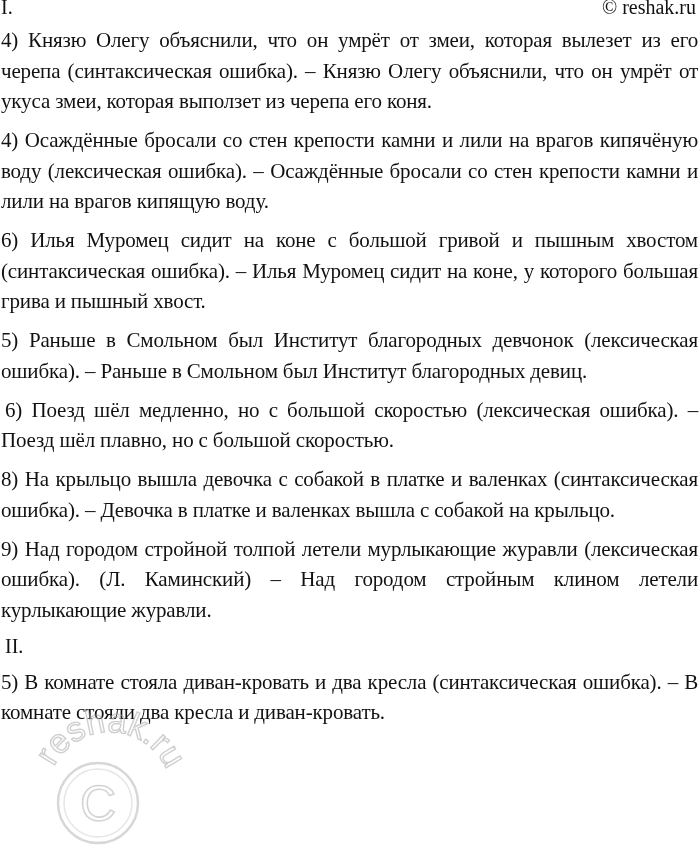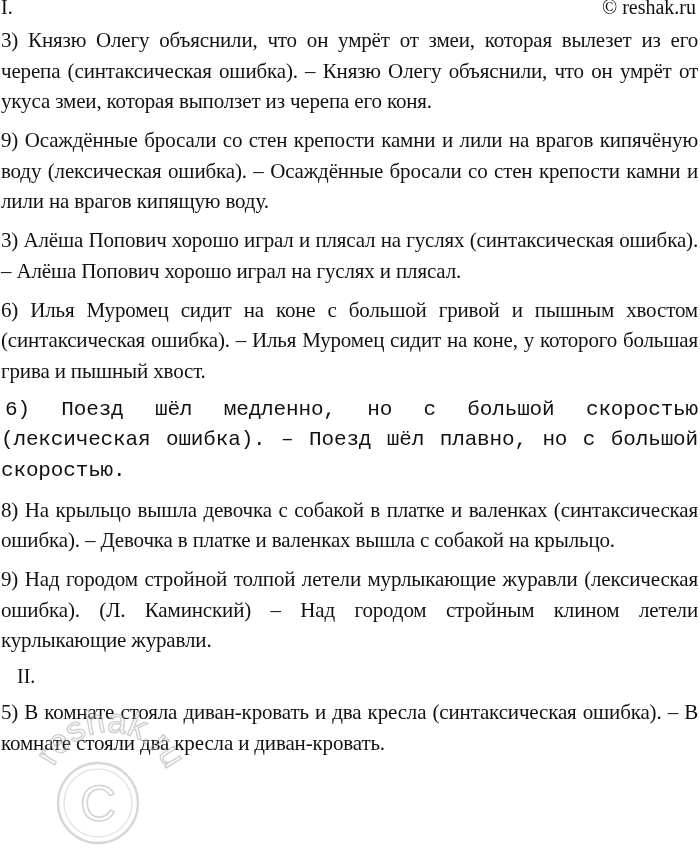--- a/index.html
+++ b/index.html
@@ -41,26 +41,25 @@
     }
     .para {
       font-size: 21px;
       line-height: 30.5px;
       text-align: justify;
       margin: 0 0 8.5px 0;
       letter-spacing: -0.15px;
     }
     .para.indent {
       text-indent: 4px;
-      font-family: Liberation Mono, monospace;
     }
     .section-label-2 {
       font-size: 20px;
       line-height: 24px;
-      margin: 0 0 9px 16px;
+      margin: 0 0 9px 4px;
     }
     .watermark {
       position: absolute;
       left: 30px;
       top: 695px;
       width: 170px;
       height: 160px;
       pointer-events: none;
       opacity: 0.55;
     }
@@ -68,24 +67,24 @@
 </head>
 <body>
 
 <div class="page">
 
   <div class="header-row">
     <span class="section-label">I.</span>
     <span class="copyright">© reshak.ru</span>
   </div>
 
-  <p class="para">3) Князю Олегу объяснили, что он умрёт от змеи, которая вылезет из его черепа (синтаксическая ошибка). – Князю Олегу объяснили, что он умрёт от укуса змеи, которая выползет из черепа его коня.</p>
-  <p class="para">9) Осаждённые бросали со стен крепости камни и лили на врагов кипячёную воду (лексическая ошибка). – Осаждённые бросали со стен крепости камни и лили на врагов кипящую воду.</p>
-  <p class="para">3) Алёша Попович хорошо играл и плясал на гуслях (синтаксическая ошибка). – Алёша Попович хорошо играл на гуслях и плясал.</p>
+  <p class="para">4) Князю Олегу объяснили, что он умрёт от змеи, которая вылезет из его черепа (синтаксическая ошибка). – Князю Олегу объяснили, что он умрёт от укуса змеи, которая выползет из черепа его коня.</p>
+  <p class="para">4) Осаждённые бросали со стен крепости камни и лили на врагов кипячёную воду (лексическая ошибка). – Осаждённые бросали со стен крепости камни и лили на врагов кипящую воду.</p>
   <p class="para">6) Илья Муромец сидит на коне с большой гривой и пышным хвостом (синтаксическая ошибка). – Илья Муромец сидит на коне, у которого большая грива и пышный хвост.</p>
+  <p class="para">5) Раньше в Смольном был Институт благородных девчонок (лексическая ошибка). – Раньше в Смольном был Институт благородных девиц.</p>
   <p class="para indent">6) Поезд шёл медленно, но с большой скоростью (лексическая ошибка). – Поезд шёл плавно, но с большой скоростью.</p>
   <p class="para">8) На крыльцо вышла девочка с собакой в платке и валенках (синтаксическая ошибка). – Девочка в платке и валенках вышла с собакой на крыльцо.</p>
   <p class="para">9) Над городом стройной толпой летели мурлыкающие журавли (лексическая ошибка). (Л. Каминский) – Над городом стройным клином летели курлыкающие журавли.</p>
 
   <div class="section-label-2">II.</div>
 
   <p class="para">5) В комнате стояла диван-кровать и два кресла (синтаксическая ошибка). – В комнате стояли два кресла и диван-кровать.</p>
 </div>
 
 <div class="watermark">

